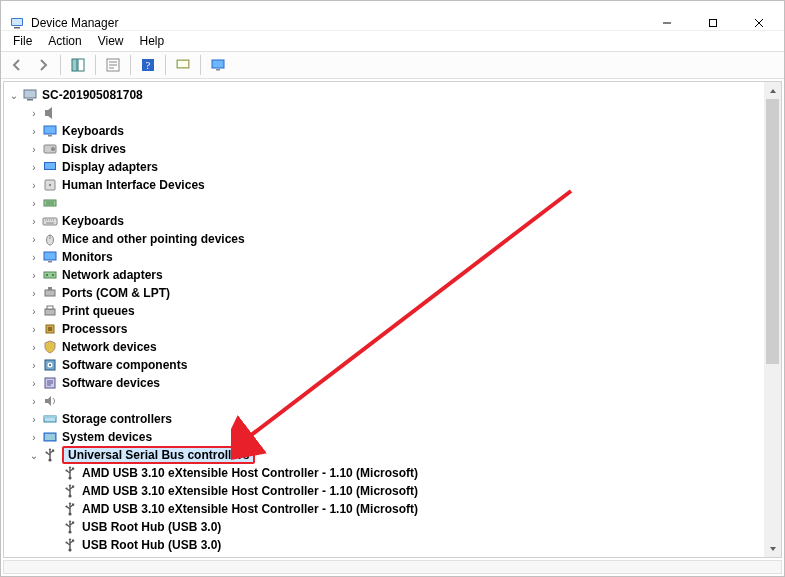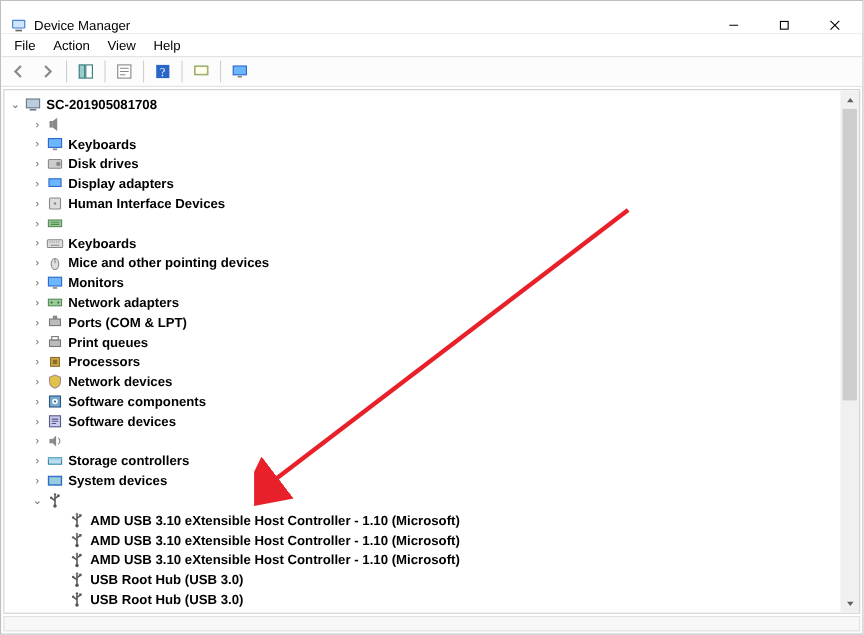--- a/index.html
+++ b/index.html
@@ -432,20 +432,21 @@
           <svg class="ic" width="16" height="16" viewBox="0 0 16 16">
             <circle cx="8" cy="13" r="1.6" fill="#555"></circle>
             <path d="M8 13 V3" stroke="#555" stroke-width="1.4"></path>
             <path d="M8 8 L5 6" stroke="#555" stroke-width="1.4"></path>
             <circle cx="4.5" cy="5.5" r="1.1" fill="#555"></circle>
             <path d="M8 6 L11 4" stroke="#555" stroke-width="1.4"></path>
             <rect x="10" y="2.5" width="2.2" height="2.2" fill="#555"></rect>
             <path d="M6.6 3 L8 1 L9.4 3 Z" fill="#555"></path>
           </svg>
         </span>
+        <span class="label">Universal Serial Bus controllers</span>
       </div>
       <div class="row indent-2">
         <span class="twisty"></span>
         <span class="icon">
           <svg class="ic" width="16" height="16" viewBox="0 0 16 16">
             <circle cx="8" cy="13" r="1.6" fill="#555"></circle>
             <path d="M8 13 V3" stroke="#555" stroke-width="1.4"></path>
             <path d="M8 8 L5 6" stroke="#555" stroke-width="1.4"></path>
             <circle cx="4.5" cy="5.5" r="1.1" fill="#555"></circle>
             <path d="M8 6 L11 4" stroke="#555" stroke-width="1.4"></path>

